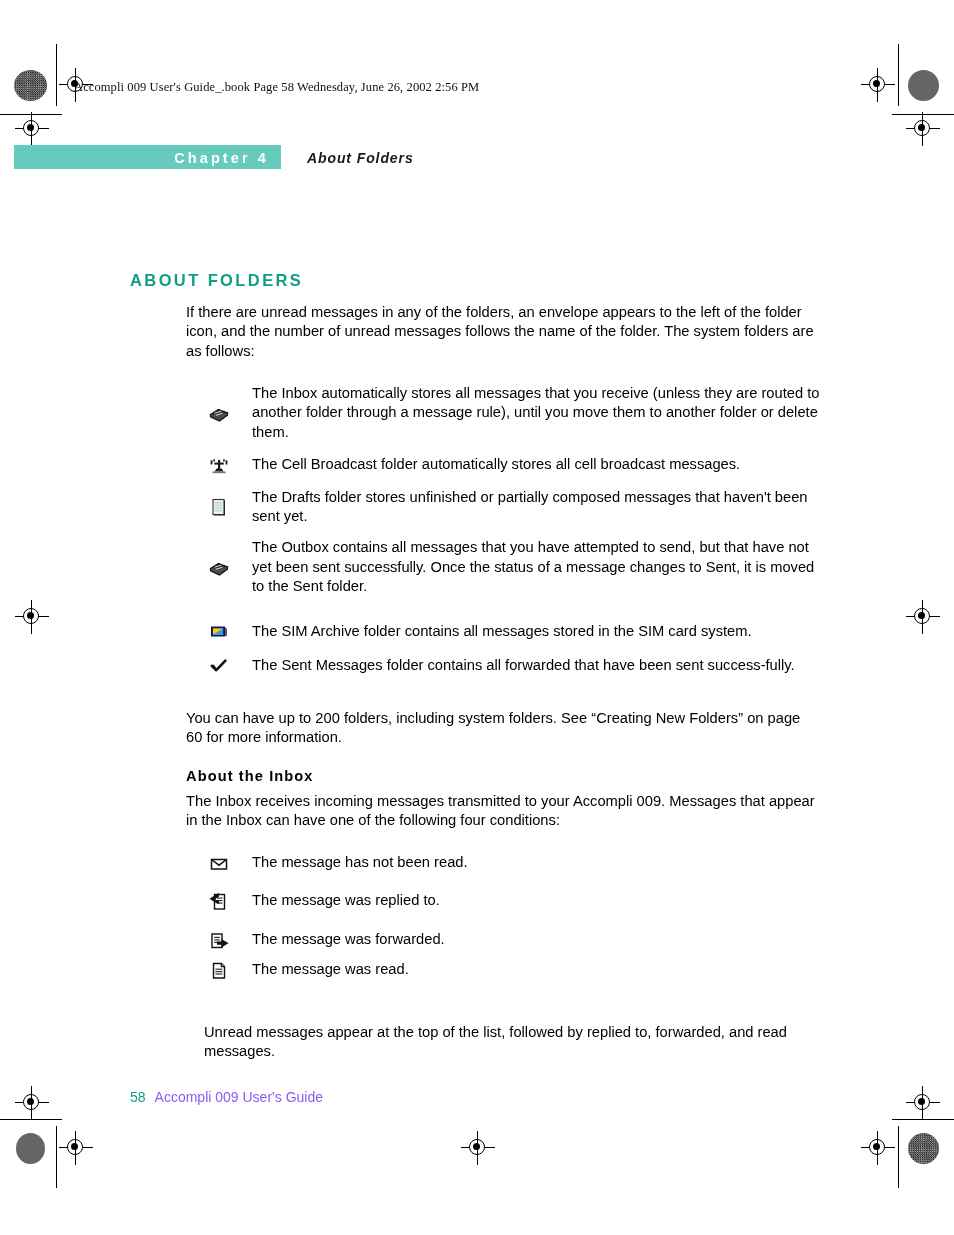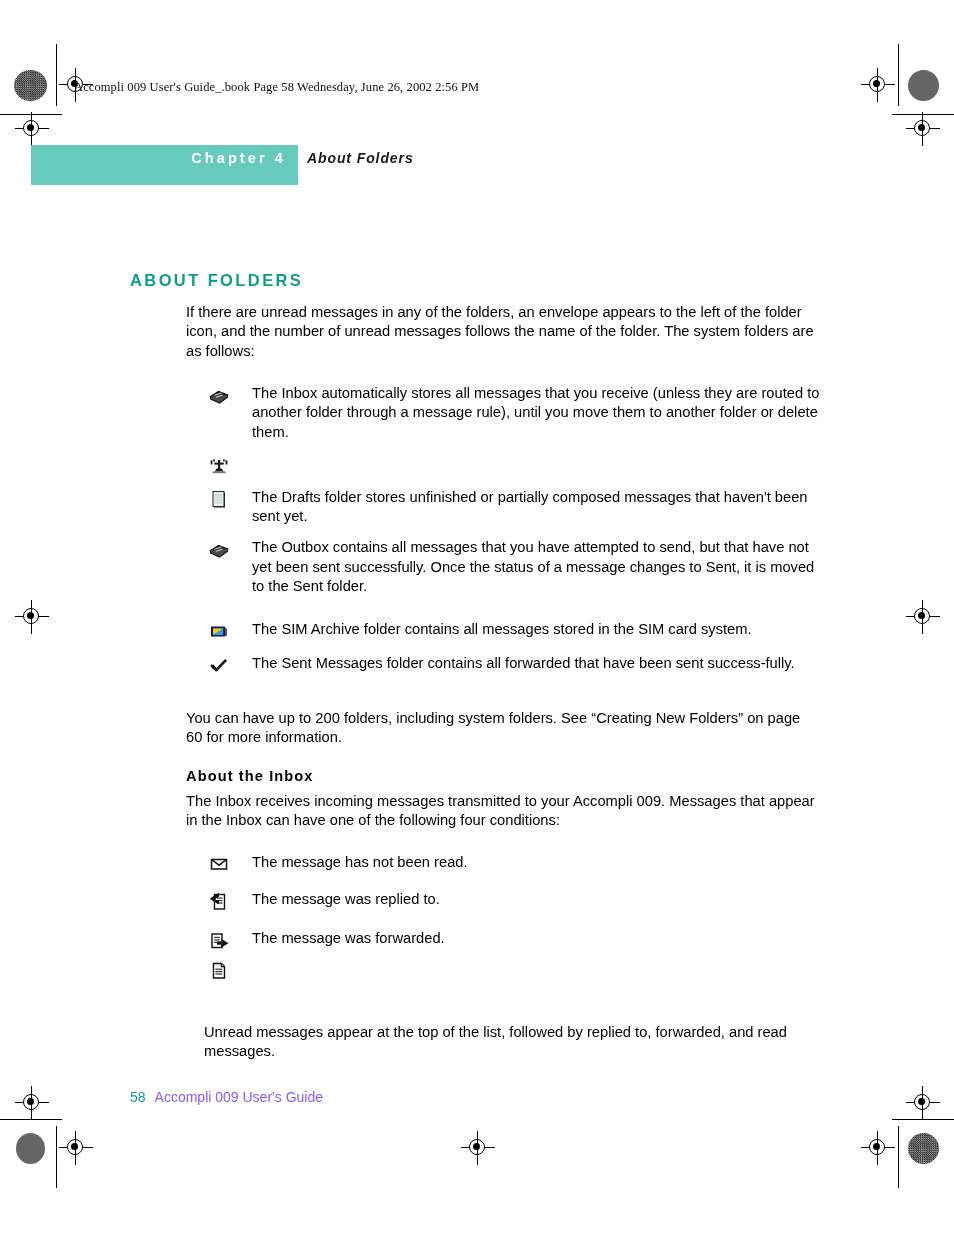--- a/index.html
+++ b/index.html
@@ -71,24 +71,24 @@
     font-family: "Liberation Serif", serif;
     font-size: 12.5px;
     color: #111;
     white-space: nowrap;
     letter-spacing: 0.1px;
   }
 
   
   .chapter-banner {
     position: absolute;
-    left: 31px;
+    left: 14px;
     top: 145px;
     width: 267px;
-    height: 40px;
+    height: 24px;
     background: #66cbbd;
   }
   .chapter-banner .chapter-label {
     position: absolute;
     right: 12px;
     top: 5px;
     color: #ffffff;
     font-size: 14.5px;
     font-weight: bold;
     letter-spacing: 3.1px;
@@ -135,21 +135,21 @@
 
   
   .icon-list {
     position: absolute;
     left: 186px;
     width: 634px;
   }
   .icon-row {
     position: relative;
     display: flex;
-    align-items: flex-start;
+    align-items: center;
   }
   .icon-cell {
     width: 66px;
     min-width: 66px;
     display: flex;
     justify-content: center;
     padding-top: 2px;
   }
   .icon-text {
     flex: 1;
@@ -268,20 +268,21 @@
           <rect x="10" y="4" width="2.2" height="10" fill="#1a1a1a"></rect>
           <rect x="6.4" y="6.6" width="9.4" height="2" fill="#1a1a1a"></rect>
           <rect x="2.6" y="4.3" width="1.8" height="4.2" fill="#1a1a1a"></rect>
           <rect x="17.6" y="4.3" width="1.8" height="4.2" fill="#1a1a1a"></rect>
           <rect x="5.4" y="3.2" width="1.5" height="2.4" fill="#1a1a1a"></rect>
           <rect x="15.2" y="3.2" width="1.5" height="2.4" fill="#1a1a1a"></rect>
           <path d="M6.6 15.4 L15.6 15.4 L13.6 12.4 L8.6 12.4 Z" fill="#1a1a1a"></path>
           <rect x="4.6" y="15.4" width="13" height="1.8" fill="#777"></rect>
         </svg>
       </div>
+      <div class="icon-text">The Cell Broadcast folder automatically stores all cell broadcast messages.</div>
     </div>
 
     <div class="icon-row" style="margin-bottom:12px;">
       <div class="icon-cell">
         <svg class="ic" width="22" height="20" viewBox="0 0 22 20" aria-hidden="true">
           <rect x="6" y="2.5" width="11" height="15" fill="#1a1a1a"></rect>
           <rect x="5" y="1.5" width="11" height="15" fill="#f2f2f2" stroke="#333" stroke-width="1.1"></rect>
           <rect x="6.6" y="4" width="7.8" height="1.6" fill="#bcd9d7"></rect>
           <rect x="6.6" y="6.6" width="7.8" height="1.6" fill="#bcd9d7"></rect>
           <rect x="6.6" y="9.2" width="7.8" height="1.6" fill="#bcd9d7"></rect>
@@ -376,20 +377,21 @@
     <div class="icon-row">
       <div class="icon-cell">
         <svg class="ic" width="22" height="20" viewBox="0 0 22 20" aria-hidden="true">
           <path d="M5.5 2.5 L13.5 2.5 L16.5 5.5 L16.5 17 L5.5 17 Z" fill="#ffffff" stroke="#111" stroke-width="1.4"></path>
           <path d="M13.3 2.6 L13.3 5.7 L16.4 5.7" fill="#ccc" stroke="#111" stroke-width="1.2"></path>
           <rect x="7.4" y="7.6" width="7" height="1.2" fill="#333"></rect>
           <rect x="7.4" y="10" width="7" height="1.2" fill="#333"></rect>
           <rect x="7.4" y="12.4" width="7" height="1.2" fill="#333"></rect>
         </svg>
       </div>
+      <div class="icon-text">The message was read.</div>
     </div>
   </div>
 
   <div class="para" style="top:1023px;margin-left:18px;">Unread messages appear at the top of the list, followed by replied to, forwarded, and read messages.</div>
 
   <div class="footer">
     <span class="pageno">58</span><span class="bookname">Accompli 009 User's Guide</span>
   </div>
 
 </div>

